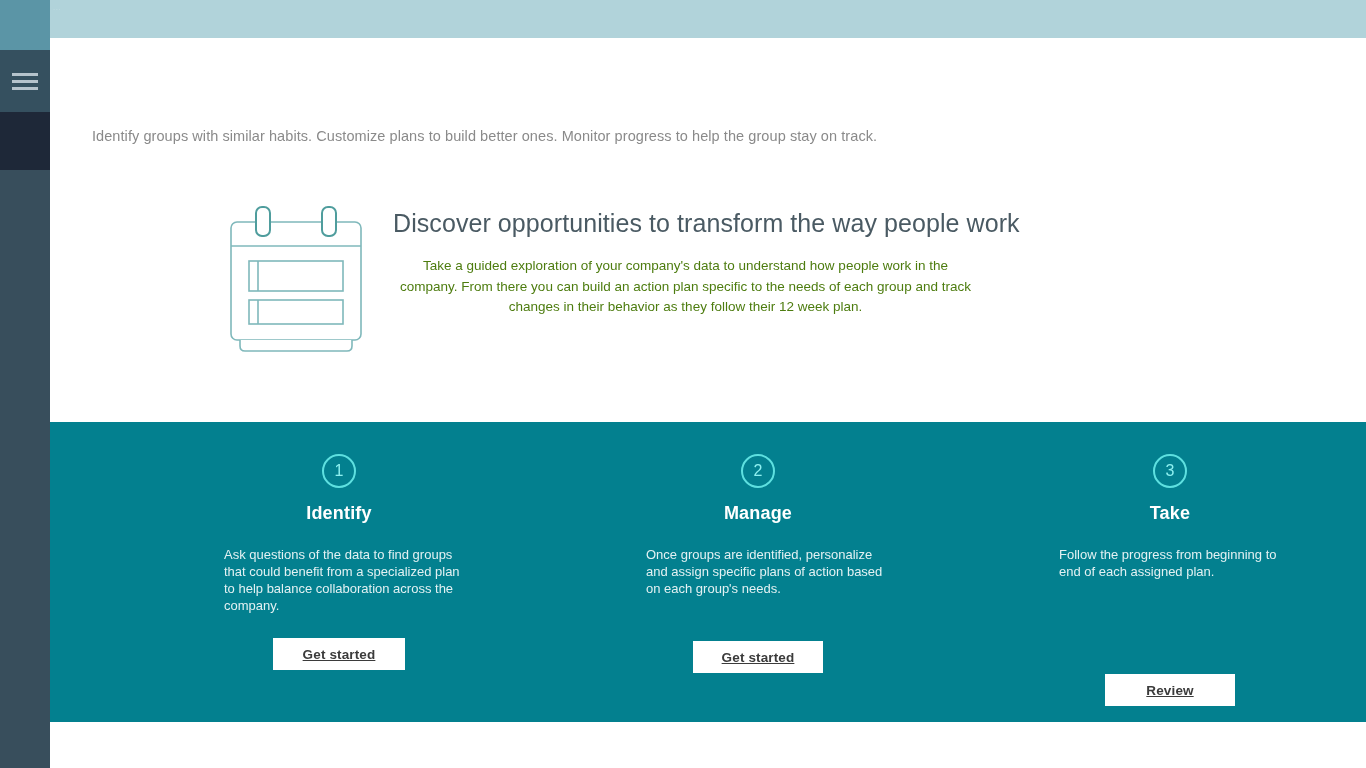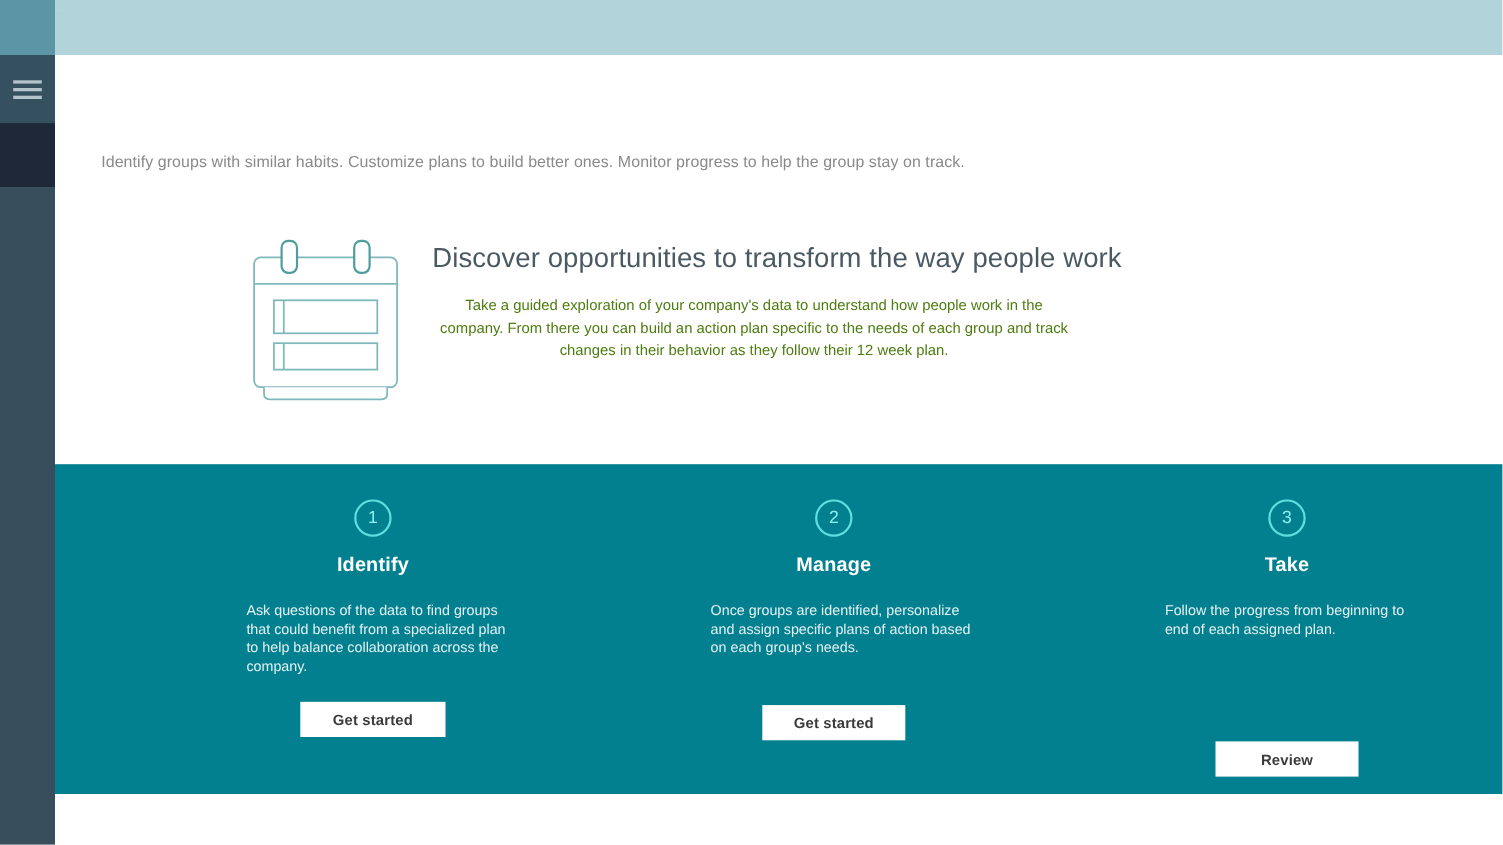--- a/index.html
+++ b/index.html
@@ -80,21 +80,21 @@
     font-size: 8px;
     line-height: 9px;
     letter-spacing: 0.5px;
     overflow: hidden;
     user-select: none;
   }
 
   
   .content {
     position: absolute;
-    left: 50px; top: 50px;
+    left: 50px; top: 38px;
     width: 1316px;
     height: 308px;
     background: #ffffff;
   }
 
   .lede {
     position: absolute;
     left: 42px;
     top: 90px;
     font-size: 14.5px;
@@ -204,20 +204,21 @@
     margin: 0 auto;
     background: #ffffff;
     border: 0;
     color: #3b3b3b;
     font-family: "Liberation Sans", sans-serif;
     font-size: 13.5px;
     font-weight: 700;
     height: 32px;
     cursor: pointer;
     letter-spacing: 0.01em;
+    text-decoration: underline;
   }
   .step-1 .step-btn { width: 132px; margin-top: 24px; }
   .step-2 .step-btn { width: 130px; margin-top: 44px; }
   .step-3 .step-btn { width: 130px; margin-top: 94px; }
 
   
   .footer-strip {
     position: absolute;
     left: 50px;
     top: 722px;

